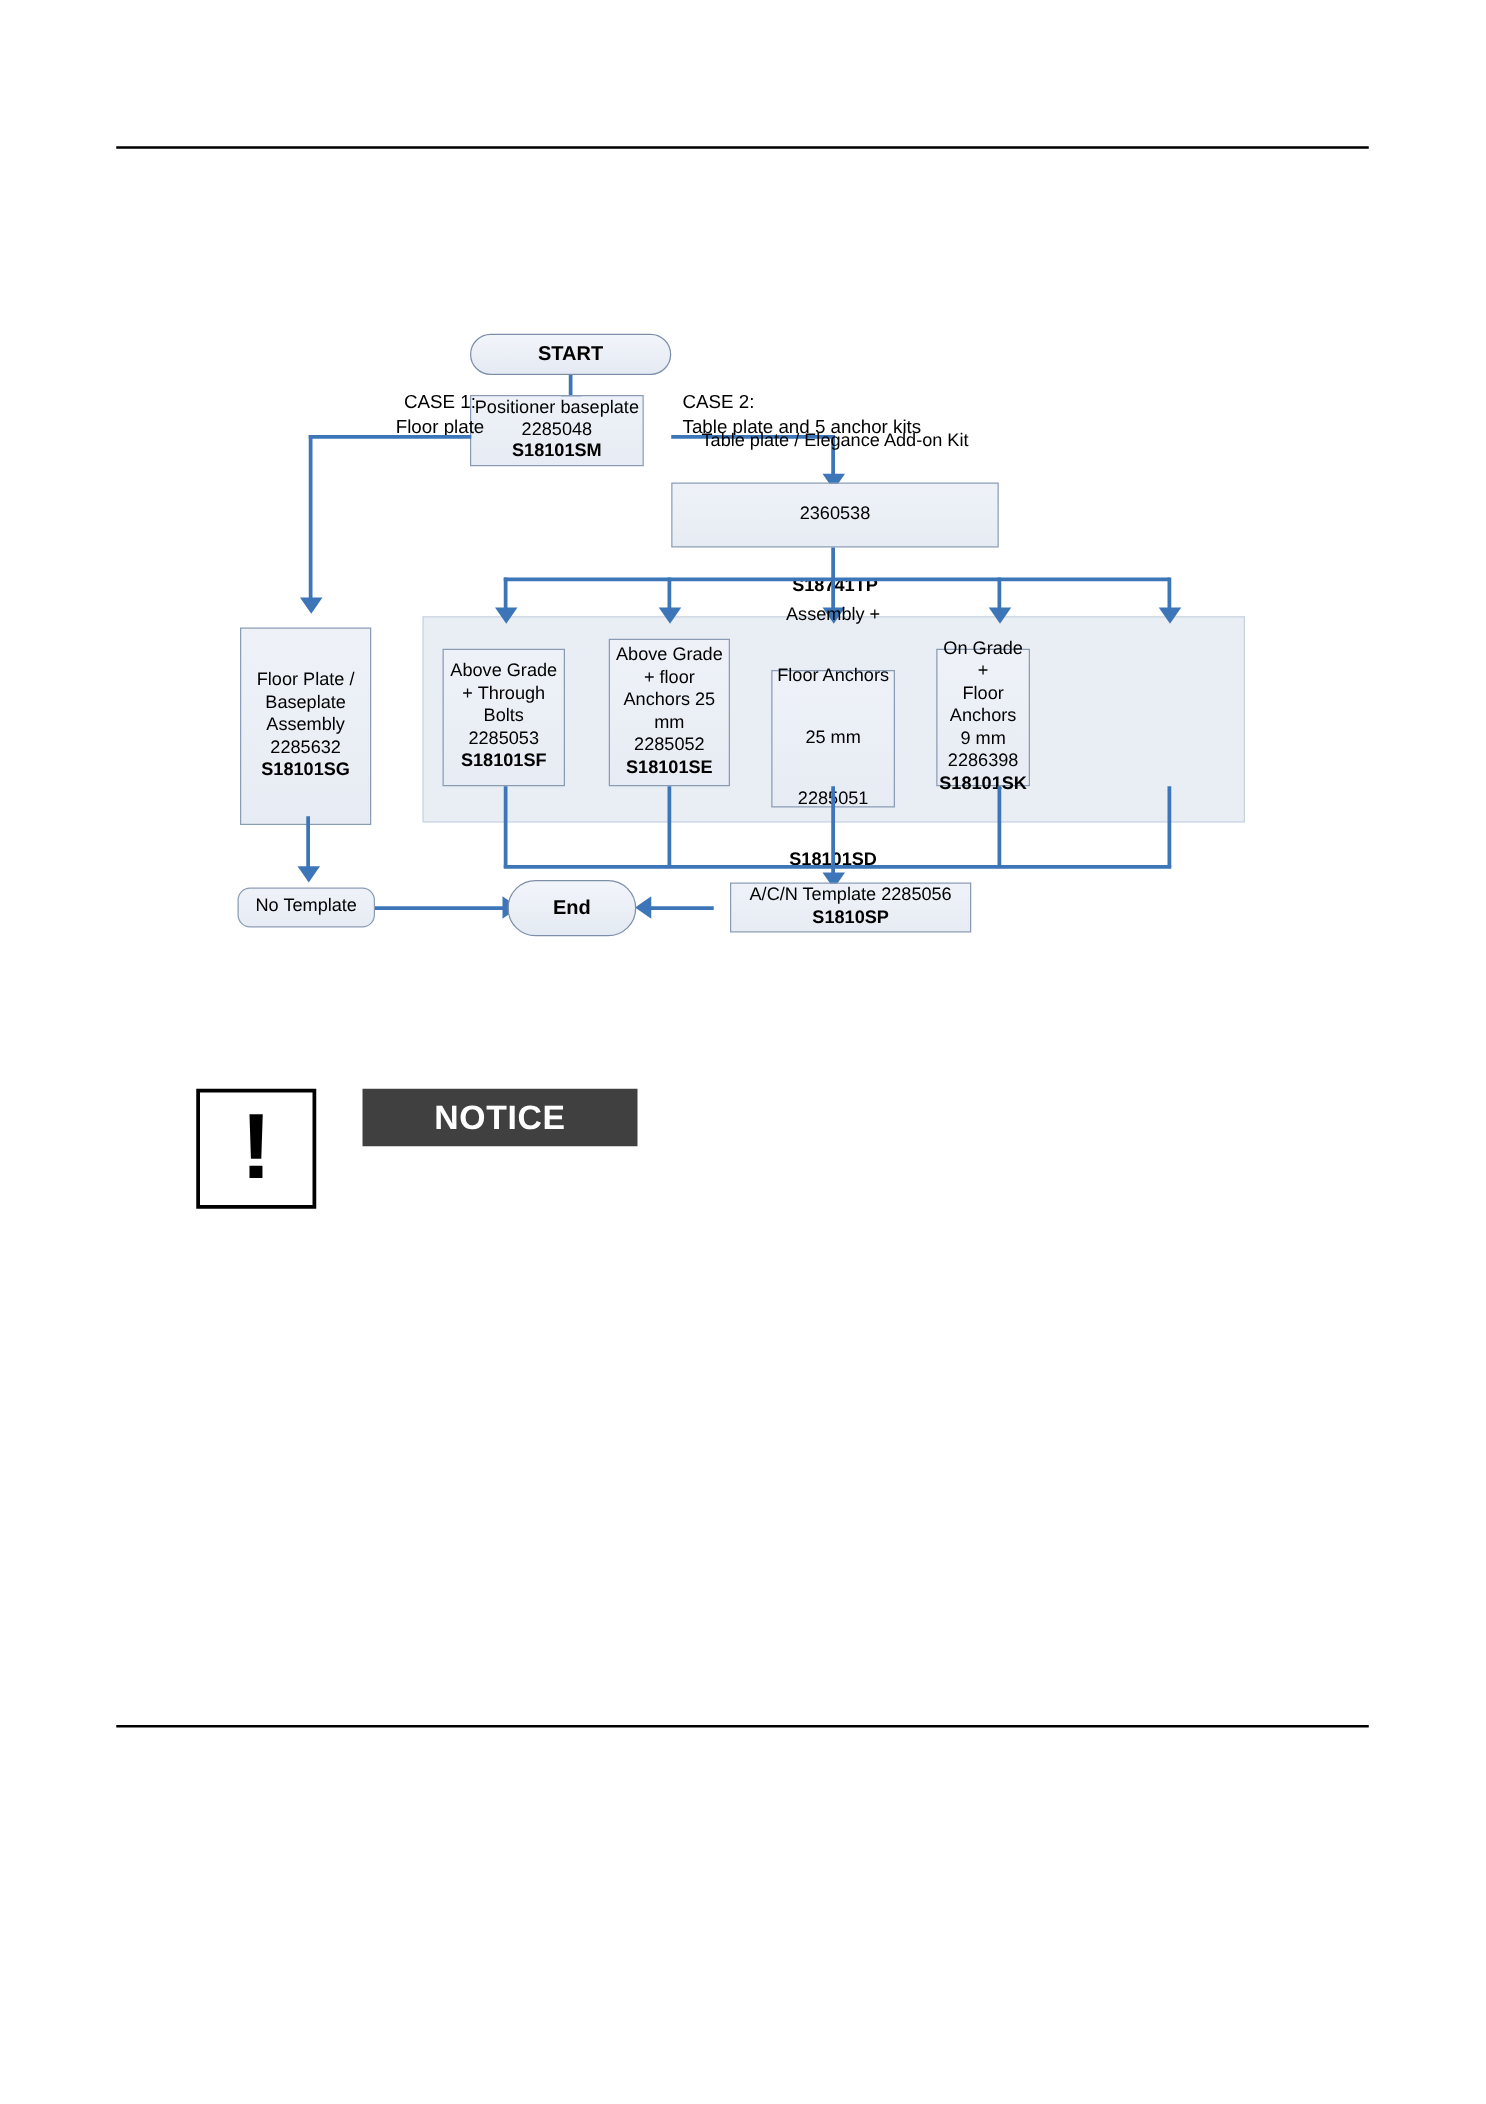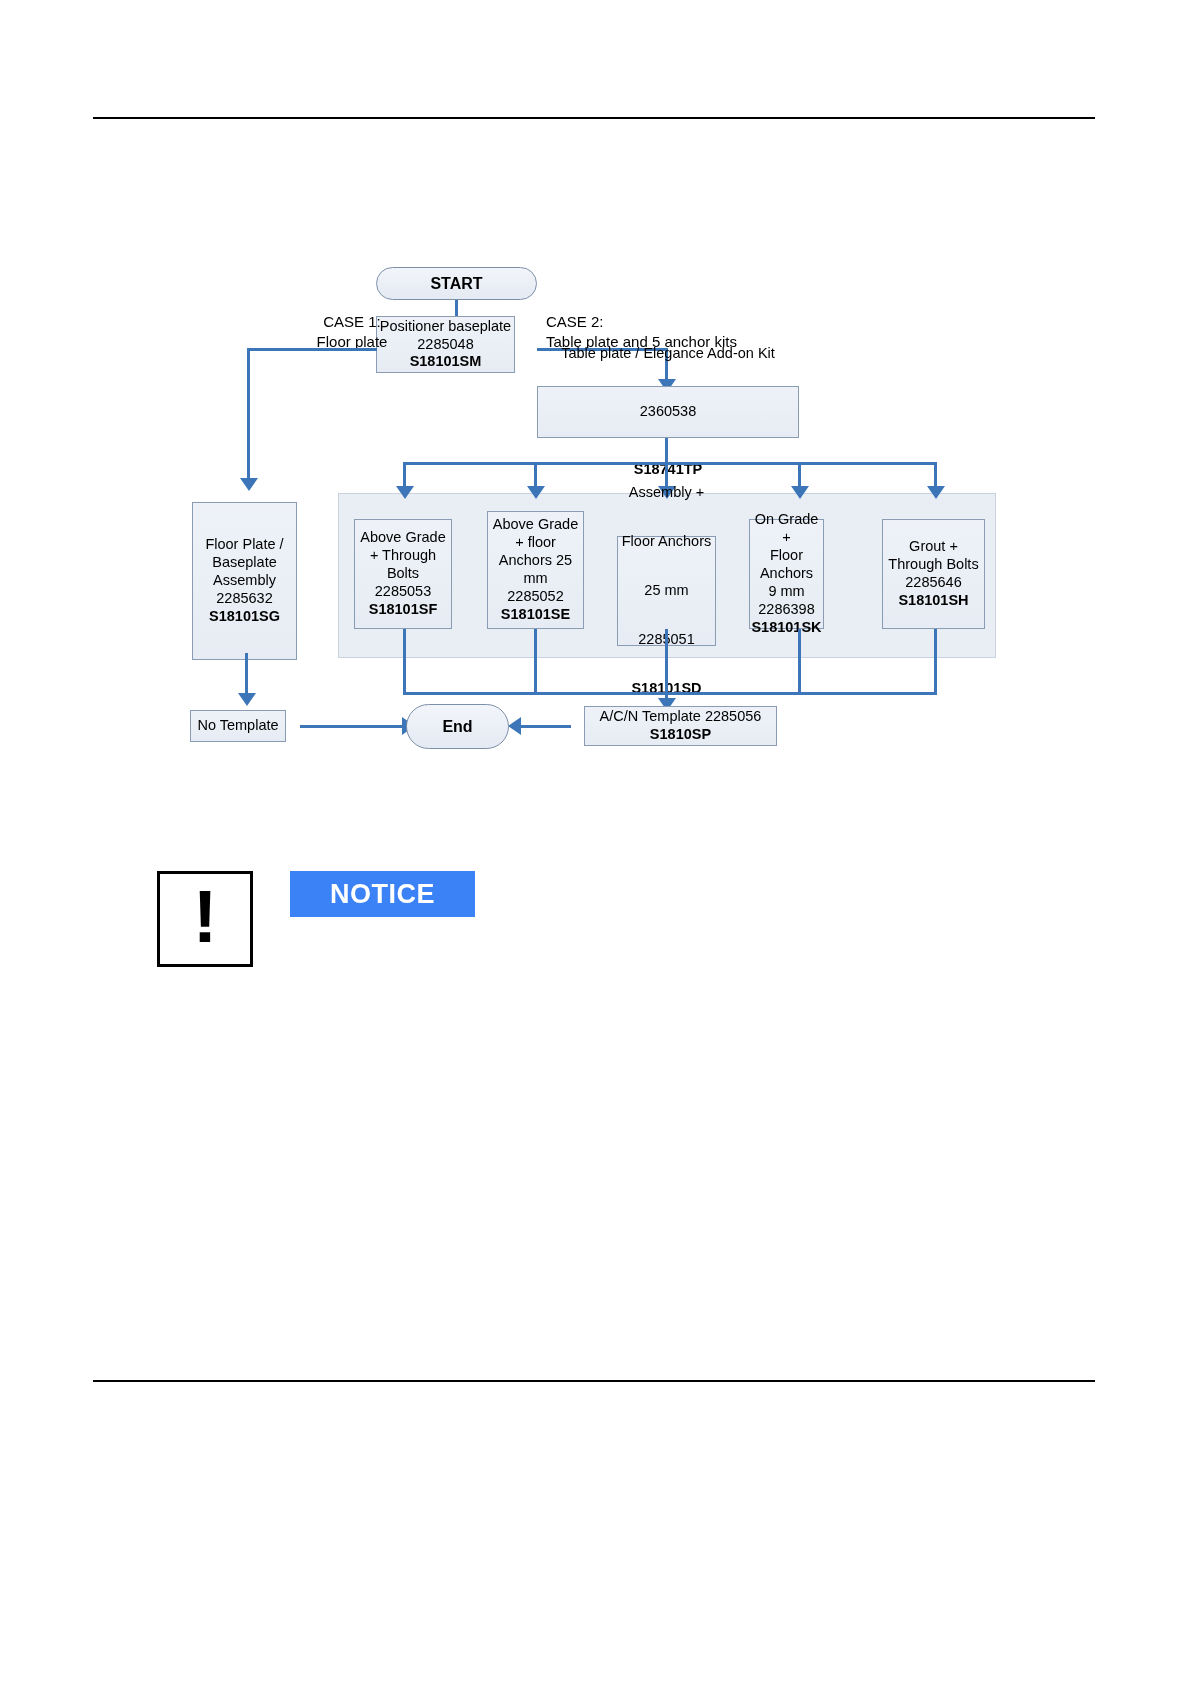--- a/index.html
+++ b/index.html
@@ -72,22 +72,22 @@
     position:absolute;left:157px;top:871px;width:96px;height:96px;
     border:3px solid #000;background:#fff;box-sizing:border-box;
     display:flex;align-items:center;justify-content:center;
   }
   .notice-icon .bang{
     font-family:"Liberation Sans", sans-serif;
     font-weight:bold;font-size:74px;line-height:0.9;color:#000;
     transform:translateY(-2px);
   }
   .notice-bar{
-    position:absolute;left:290px;top:871px;width:185px;height:46px;
-    background:#3b82f6;color:#fff;
+    position:absolute;left:290px;top:871px;width:220px;height:46px;
+    background:#404040;color:#fff;
     display:flex;align-items:center;justify-content:center;
     font-weight:bold;font-size:27px;letter-spacing:0.5px;
   }
 </style>
 </head>
 <body>
 
 <div class="page">
 
   <div class="rule rule-top"></div>
@@ -180,40 +180,34 @@
     </div>
 
     <div class="node" style="left:749px;top:519px;width:75px;height:110px;">
       <span>On Grade +</span>
       <span>Floor Anchors</span>
       <span>9 mm</span>
       <span>2286398</span>
       <span class="b">S18101SK</span>
     </div>
 
-    <div class="node" style="left:882px;top:519px;width:103px;height:110px;">
-      <span>Grout +</span>
-      <span>Through Bolts</span>
-      <span>2285646</span>
-      <span class="b">S18101SH</span>
-    </div>
 
     <div class="ln lnv" style="left:245px;top:653px;height:45px;"></div>
     <div class="arrow" style="left:238px;top:693px;"></div>
 
     <div class="ln lnv" style="left:403px;top:629px;height:65px;"></div>
     <div class="ln lnv" style="left:534px;top:629px;height:65px;"></div>
     <div class="ln lnv" style="left:798px;top:629px;height:65px;"></div>
     <div class="ln lnv" style="left:934px;top:629px;height:65px;"></div>
     <div class="ln lnh" style="left:403px;top:692px;width:534px;"></div>
     <div class="ln lnv" style="left:665px;top:629px;height:63px;"></div>
     <div class="ln lnv" style="left:665px;top:692px;height:12px;"></div>
     <div class="arrow" style="left:658px;top:698px;"></div>
 
-    <div class="node" style="left:190px;top:710px;width:96px;height:32px;">
+    <div class="node" style="left:190px;top:710px;width:110px;height:32px;border-radius:10px;">
       <span>No Template</span>
     </div>
 
     <div class="node" style="left:584px;top:706px;width:193px;height:40px;">
       <span>A/C/N Template 2285056</span>
       <span class="b">S1810SP</span>
     </div>
 
     <div class="ln lnh" style="left:300px;top:725px;width:106px;"></div>
     <div class="arrow-r" style="left:402px;top:717px;"></div>

